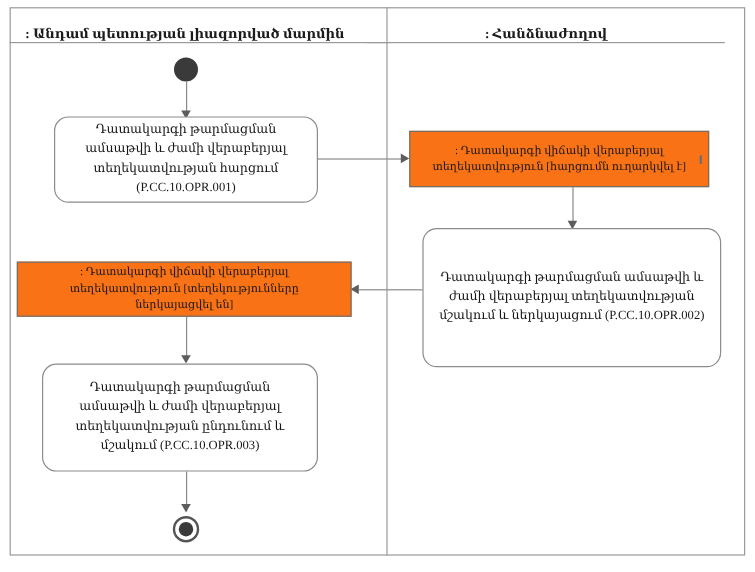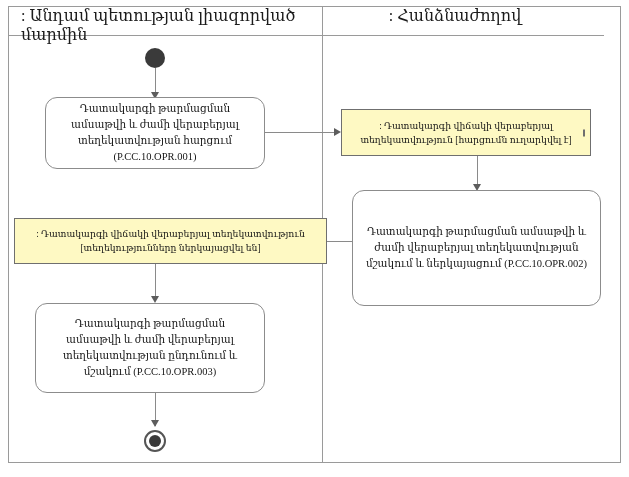--- a/index.html
+++ b/index.html
@@ -28,24 +28,25 @@
     background: #ffffff;
   }
 
   
   .lane-header {
     position: absolute;
     top: 6px;
     height: 30px;
     box-sizing: border-box;
     display: flex;
-    align-items: flex-start;
-    font-size: 16px;
+    align-items: flex-end;
+    font-size: 11px;
     color: #1b1b1b;
     border-bottom: 1px solid #9a9a9a;
+    font-weight: bold;
   }
   .lane-header.left {
     left: 8px;
     width: 315px;
     padding-left: 13px;
     justify-content: flex-start;
   }
   .lane-header.right {
     left: 306px;
     width: 298px;
@@ -75,21 +76,21 @@
     text-align: center;
     font-size: 10.5px;
     line-height: 16px;
     color: #151515;
     padding: 15px 12px;
   }
   .signal-box {
     position: absolute;
     box-sizing: border-box;
     border: 1px solid #6f6f6f;
-    background: #fef9c3;
+    background: #f97316;
     display: flex;
     align-items: center;
     justify-content: center;
     text-align: center;
     font-size: 9.3px;
     line-height: 14px;
     color: #151515;
     padding: 3px 10px;
   }
   .signal-box .tick {
@@ -198,21 +199,21 @@
   <div class="arrow down" style="left:473px; top:184px;"></div>
 
   <div class="activity-box" style="left:352px; top:190px; width:249px; height:116px;">
     <span>Դատակարգի թարմացման ամսաթվի և ժամի վերաբերյալ տեղեկատվության մշակում և ներկայացում (P.CC.10.OPR.002)</span>
   </div>
 
   <div class="edge-v" style="left:477px; top:282px; height:0px;"></div>
   <div class="edge-h" style="left:299px; top:241px; width:53px;"></div>
   <div class="arrow left" style="left:292px; top:237px;"></div>
 
-  <div class="signal-box" style="left:14px; top:218px; width:313px; height:46px;">
+  <div class="signal-box" style="left:14px; top:218px; width:279px; height:46px;">
     <span>: Դատակարգի վիճակի վերաբերյալ տեղեկատվություն [տեղեկությունները ներկայացվել են]</span>
   </div>
 
   <div class="edge-v" style="left:155px; top:264px; height:36px;"></div>
   <div class="arrow down" style="left:151px; top:296px;"></div>
 
   <div class="activity-box" style="left:35px; top:303px; width:230px; height:90px;">
     <span>Դատակարգի թարմացման ամսաթվի և ժամի վերաբերյալ տեղեկատվության ընդունում և մշակում (P.CC.10.OPR.003)</span>
   </div>
 

